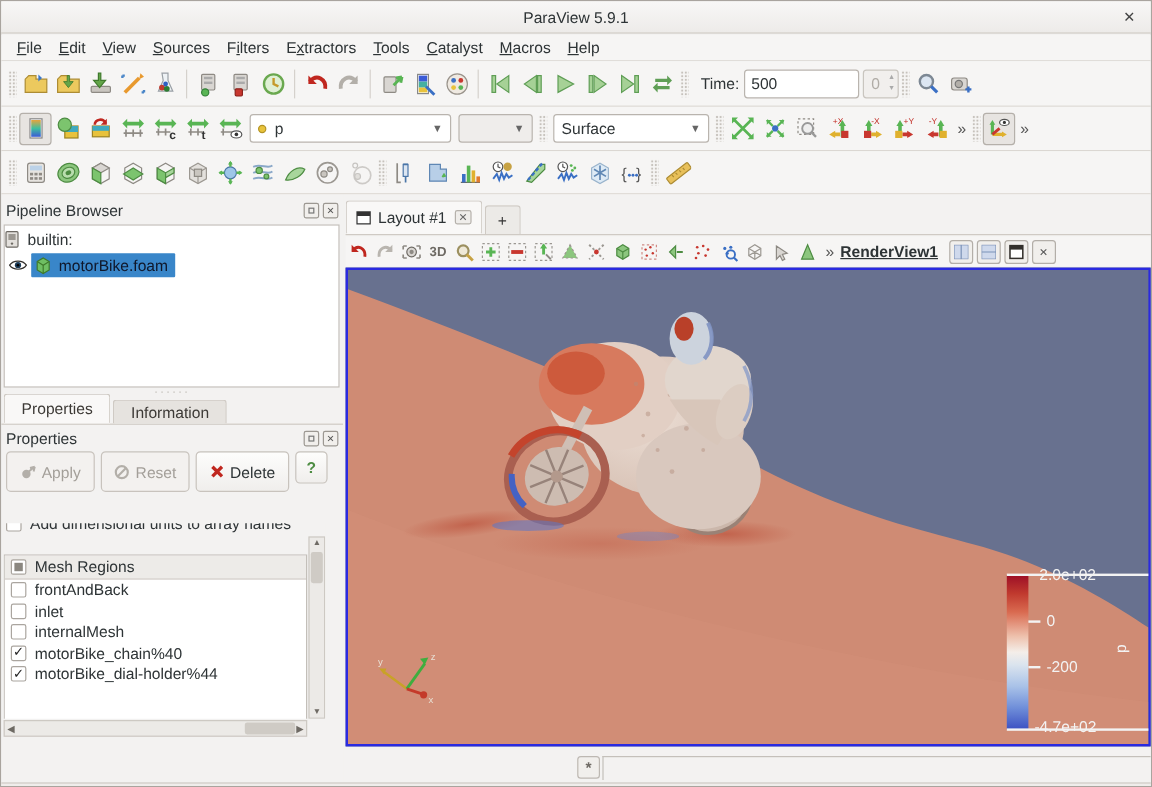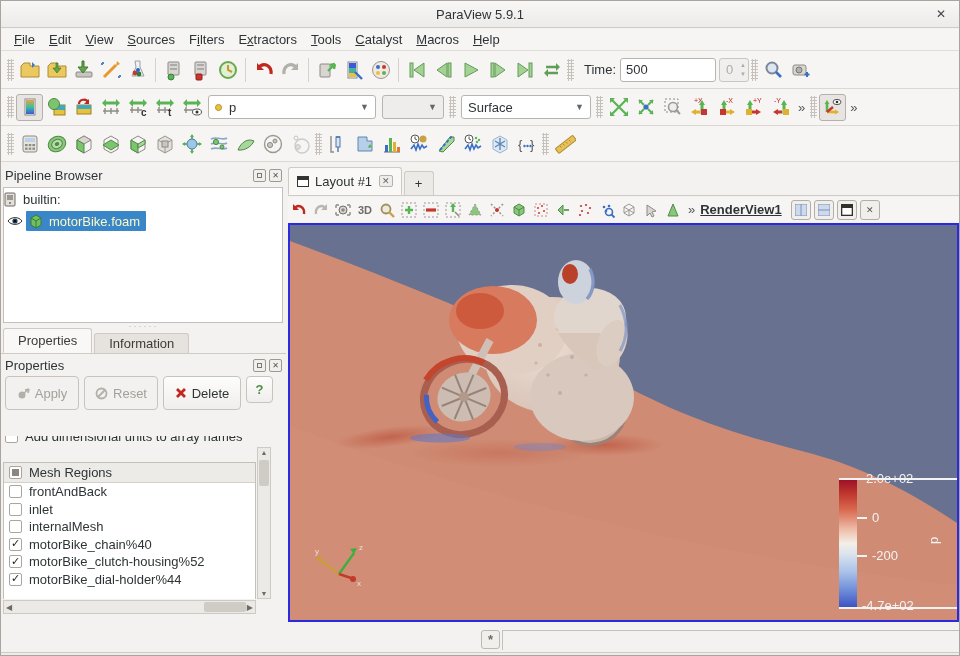--- a/index.html
+++ b/index.html
@@ -47,21 +47,21 @@
   .right{position:absolute;left:285px;top:161px;width:675px;height:490px;background:#f3f2f1;}
   .dockhead{position:absolute;left:4px;right:4px;height:20px;display:flex;align-items:center;}
   .dockhead .t{flex:1;}
   .dkbtn{width:13px;height:13px;border:1px solid #9c9892;border-radius:2px;margin-left:3px;
     display:flex;align-items:center;justify-content:center;font-size:8px;color:#555;background:#f1efec;}
   .dkbtn .inner{width:5px;height:5px;border:1px solid #777;}
   .tree{position:absolute;left:2px;top:25px;width:280px;height:136px;background:#fff;
     border:1px solid #c3bfb9;}
   .trow{height:22px;display:flex;align-items:center;}
   .trow .eye{width:22px;display:flex;justify-content:center;} 
-  .selbox{background:#3986c9;color:#fef9c3;display:flex;align-items:center;height:20px;padding:0 6px 0 2px;border-radius:1px;}
+  .selbox{background:#3986c9;color:#0f172a;display:flex;align-items:center;height:20px;padding:0 6px 0 2px;border-radius:1px;}
   .splitdots{position:absolute;left:0;width:100%;top:160px;height:7px;display:flex;align-items:center;justify-content:center;
     color:#b9b5af;font-size:9px;letter-spacing:2px;}
   .tabs{position:absolute;left:0;top:167px;width:100%;height:25px;display:flex;align-items:flex-end;padding-left:2px;
     border-bottom:1px solid #cfcac4;}
   .tab{height:20px;padding:0 14px;display:flex;align-items:center;border:1px solid #cfcac4;border-bottom:none;
     border-radius:3px 3px 0 0;background:#e6e3df;color:#3d3a36;margin-right:2px;}
   .tab.active{background:#f9f8f7;height:25px;border-bottom:1px solid #f9f8f7;}
   .btnrow{position:absolute;left:4px;top:214px;height:27px;display:flex;}
   .pbtn{height:27px;border:1px solid #c8c3bd;border-radius:4px;background:linear-gradient(#fdfdfc,#f0eeec);
     display:flex;align-items:center;justify-content:center;padding:16px 10px;margin-right:5px;font-size:13px;}
@@ -704,24 +704,20 @@
         <div class="mrow">
             <span class="cb"></span>
             <span>internalMesh</span>
           </div>
         <div class="mrow">
             <span class="cb checked"></span>
             <span>motorBike_chain%40</span>
           </div>
         <div class="mrow">
             <span class="cb checked"></span>
-            <span>motorBike_clutch-housing%52</span>
-          </div>
-        <div class="mrow">
-            <span class="cb checked"></span>
             <span>motorBike_dial-holder%44</span>
           </div>
       </div>
       <div class="vscroll">
         <span class="up">▲</span>
         <span class="vthumb"></span>
         <span class="dn">▼</span>
       </div>
     </div>
     <div class="hscroll">

